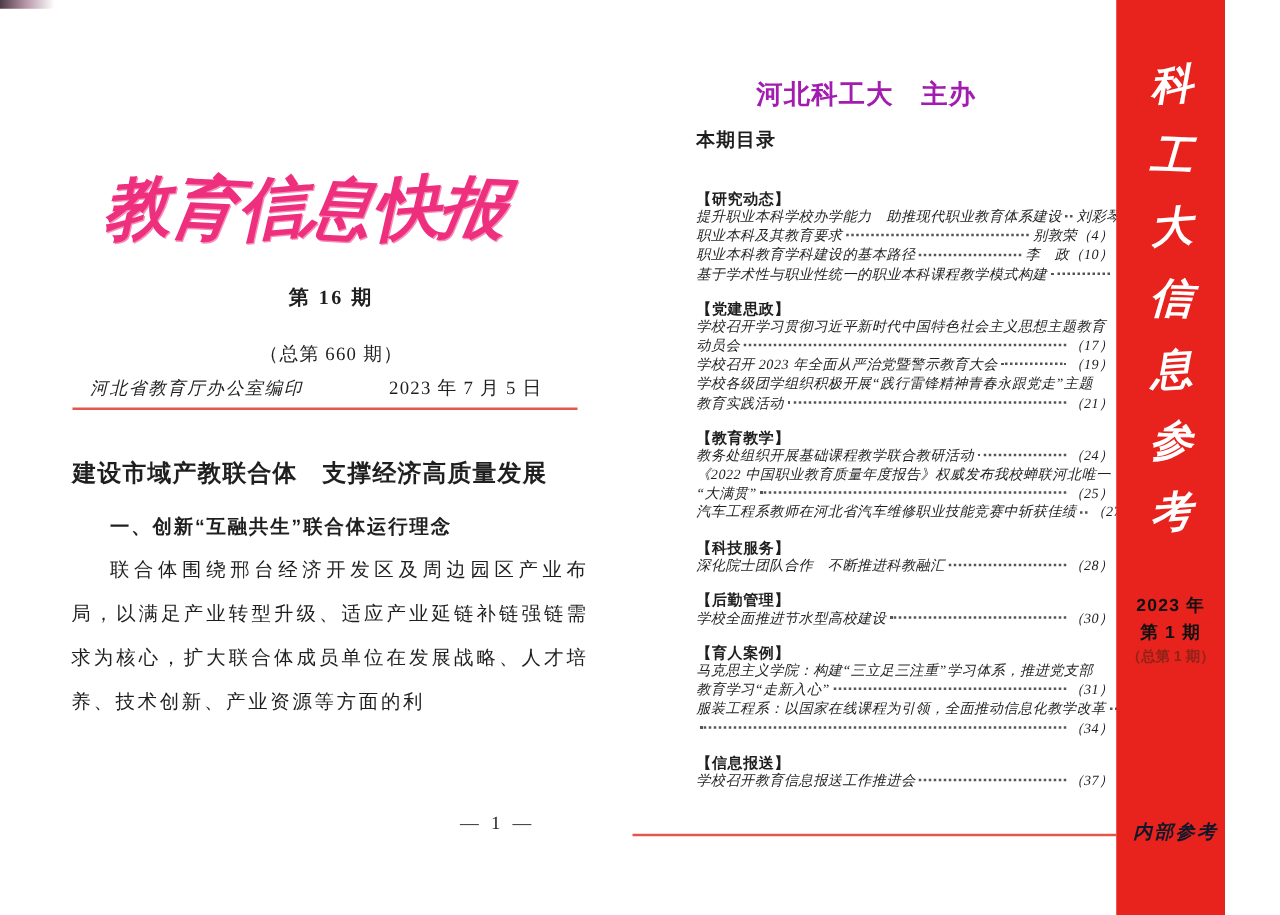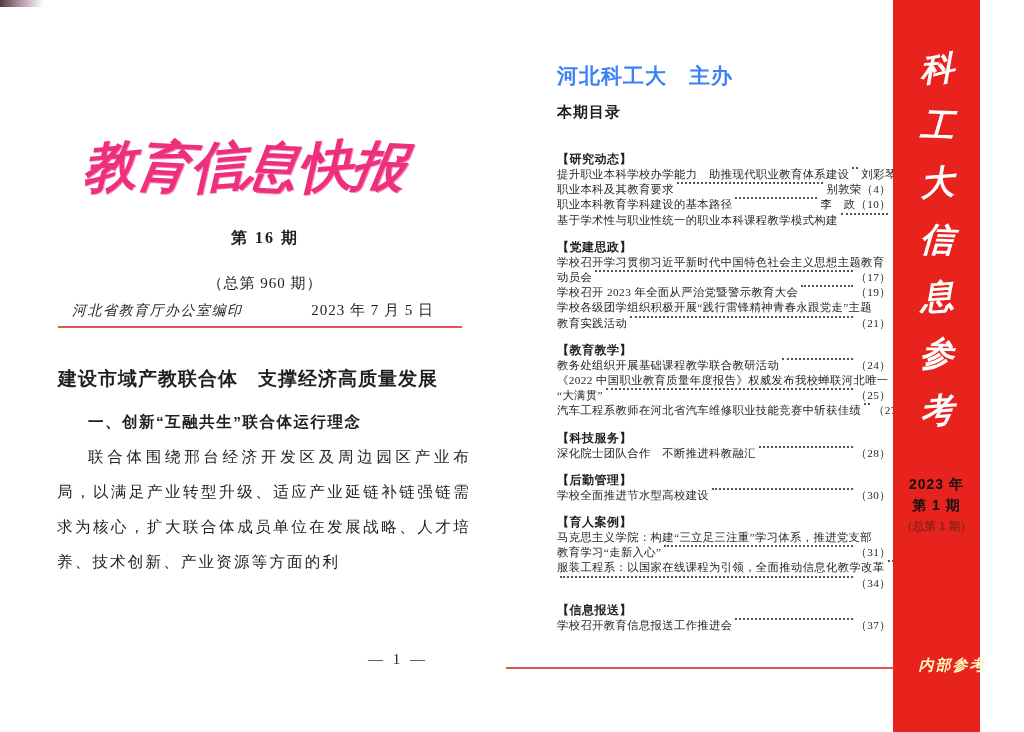--- a/index.html
+++ b/index.html
@@ -36,66 +36,66 @@
     letter-spacing:1px;white-space:pre;}
   .article-body{position:absolute;left:57px;top:404px;width:414px;
     font-size:15.5px;line-height:35px;text-align:justify;letter-spacing:2.2px;}
   .article-body p{margin:0;text-indent:2em;}
   .article-body .sub-heading{margin:0;text-indent:2em;font-weight:bold;
     font-family:"Liberation Sans", sans-serif;font-size:15.5px;letter-spacing:1.5px;}
   .page-number{position:absolute;left:58px;top:651px;width:370px;text-align:right;
     font-size:15px;letter-spacing:3px;}
   
   .toc{position:absolute;left:557px;top:62px;width:334px;}
-  .host-line{color:#3b82f6;font-family:Liberation Sans, sans-serif;
-    font-weight:bold;font-size:21px;line-height:28px;letter-spacing:1px;white-space:pre;}
+  .host-line{color:#a21caf;font-family:Liberation Sans, sans-serif;
+    font-weight:bold;font-size:21px;line-height:28px;letter-spacing:1px;white-space:pre;margin-left:48px;}
   .toc-title{margin-top:13px;margin-bottom:29px;font-family:"Liberation Sans", sans-serif;
     font-weight:bold;font-size:15px;letter-spacing:1px;}
   .toc-section{margin-top:11px;}
   .section-header{font-family:"Liberation Sans", sans-serif;font-weight:bold;
     font-size:12px;line-height:16px;letter-spacing:.5px;}
-  .toc-line{display:flex;align-items:flex-start;font-size:11.3px;line-height:15.2px;
-    letter-spacing:.4px;}
+  .toc-line{display:flex;align-items:center;font-size:11.3px;line-height:15.2px;
+    letter-spacing:.4px;font-style:italic;}
   .toc-text{white-space:nowrap;}
   .leader{flex:1 1 6px;margin:0 3px 3px 3px;border-bottom:2px dotted #555;min-width:6px;}
   .toc-right{white-space:nowrap;}
   .toc-bottom-rule{position:absolute;left:506px;top:667px;width:387px;height:2px;
     background:#e1584a;}
   
   .band{position:absolute;left:893px;top:0;width:87px;height:732px;background:#e8231d;}
   .band-title{position:absolute;top:50px;left:0;width:100%;
     display:flex;flex-direction:column;align-items:center;gap:20px;
     color:#ffffff;font-family:"DejaVu Serif", serif;font-style:italic;font-weight:bold;
     font-size:34px;line-height:37px;}
   .band-title .b-char:nth-child(odd){transform:rotate(-4deg);}
   .band-title .b-char:nth-child(even){transform:rotate(2deg);}
   .band-issue{position:absolute;top:474px;left:0;width:100%;text-align:center;
     color:#101010;font-family:"Liberation Sans", sans-serif;font-weight:bold;
     font-size:14px;line-height:21px;letter-spacing:1px;}
   .band-issue .issue-total-line{color:#8f2318;font-size:11.5px;letter-spacing:0;}
-  .band-footer{position:absolute;top:656px;left:16px;width:100%;text-align:center;
-    color:#fef9c3;font-family:"DejaVu Serif", serif;font-style:italic;font-weight:bold;
+  .band-footer{position:absolute;top:656px;left:4px;width:100%;text-align:center;
+    color:#0f172a;font-family:"DejaVu Serif", serif;font-style:italic;font-weight:bold;
     font-size:15px;letter-spacing:2px;}
 </style>
 </head>
 <body>
 
 <div class="corner-smudge"></div>
 
 <div class="masthead">
     <span class="m-char">教</span>
     <span class="m-char">育</span>
     <span class="m-char">信</span>
     <span class="m-char">息</span>
     <span class="m-char">快</span>
     <span class="m-char">报</span>
   </div>
 
 <div class="issue-no">第 16 期</div>
-<div class="issue-total">（总第 960 期）</div>
+<div class="issue-total">（总第 660 期）</div>
 
 <div class="imprint-row">
   <span class="publisher">河北省教育厅办公室编印</span>
   <span class="pub-date">2023 年 7 月 5 日</span>
 </div>
 
 <div class="header-rule"></div>
 
 <div class="article-title">建设市域产教联合体　支撑经济高质量发展</div>
 

